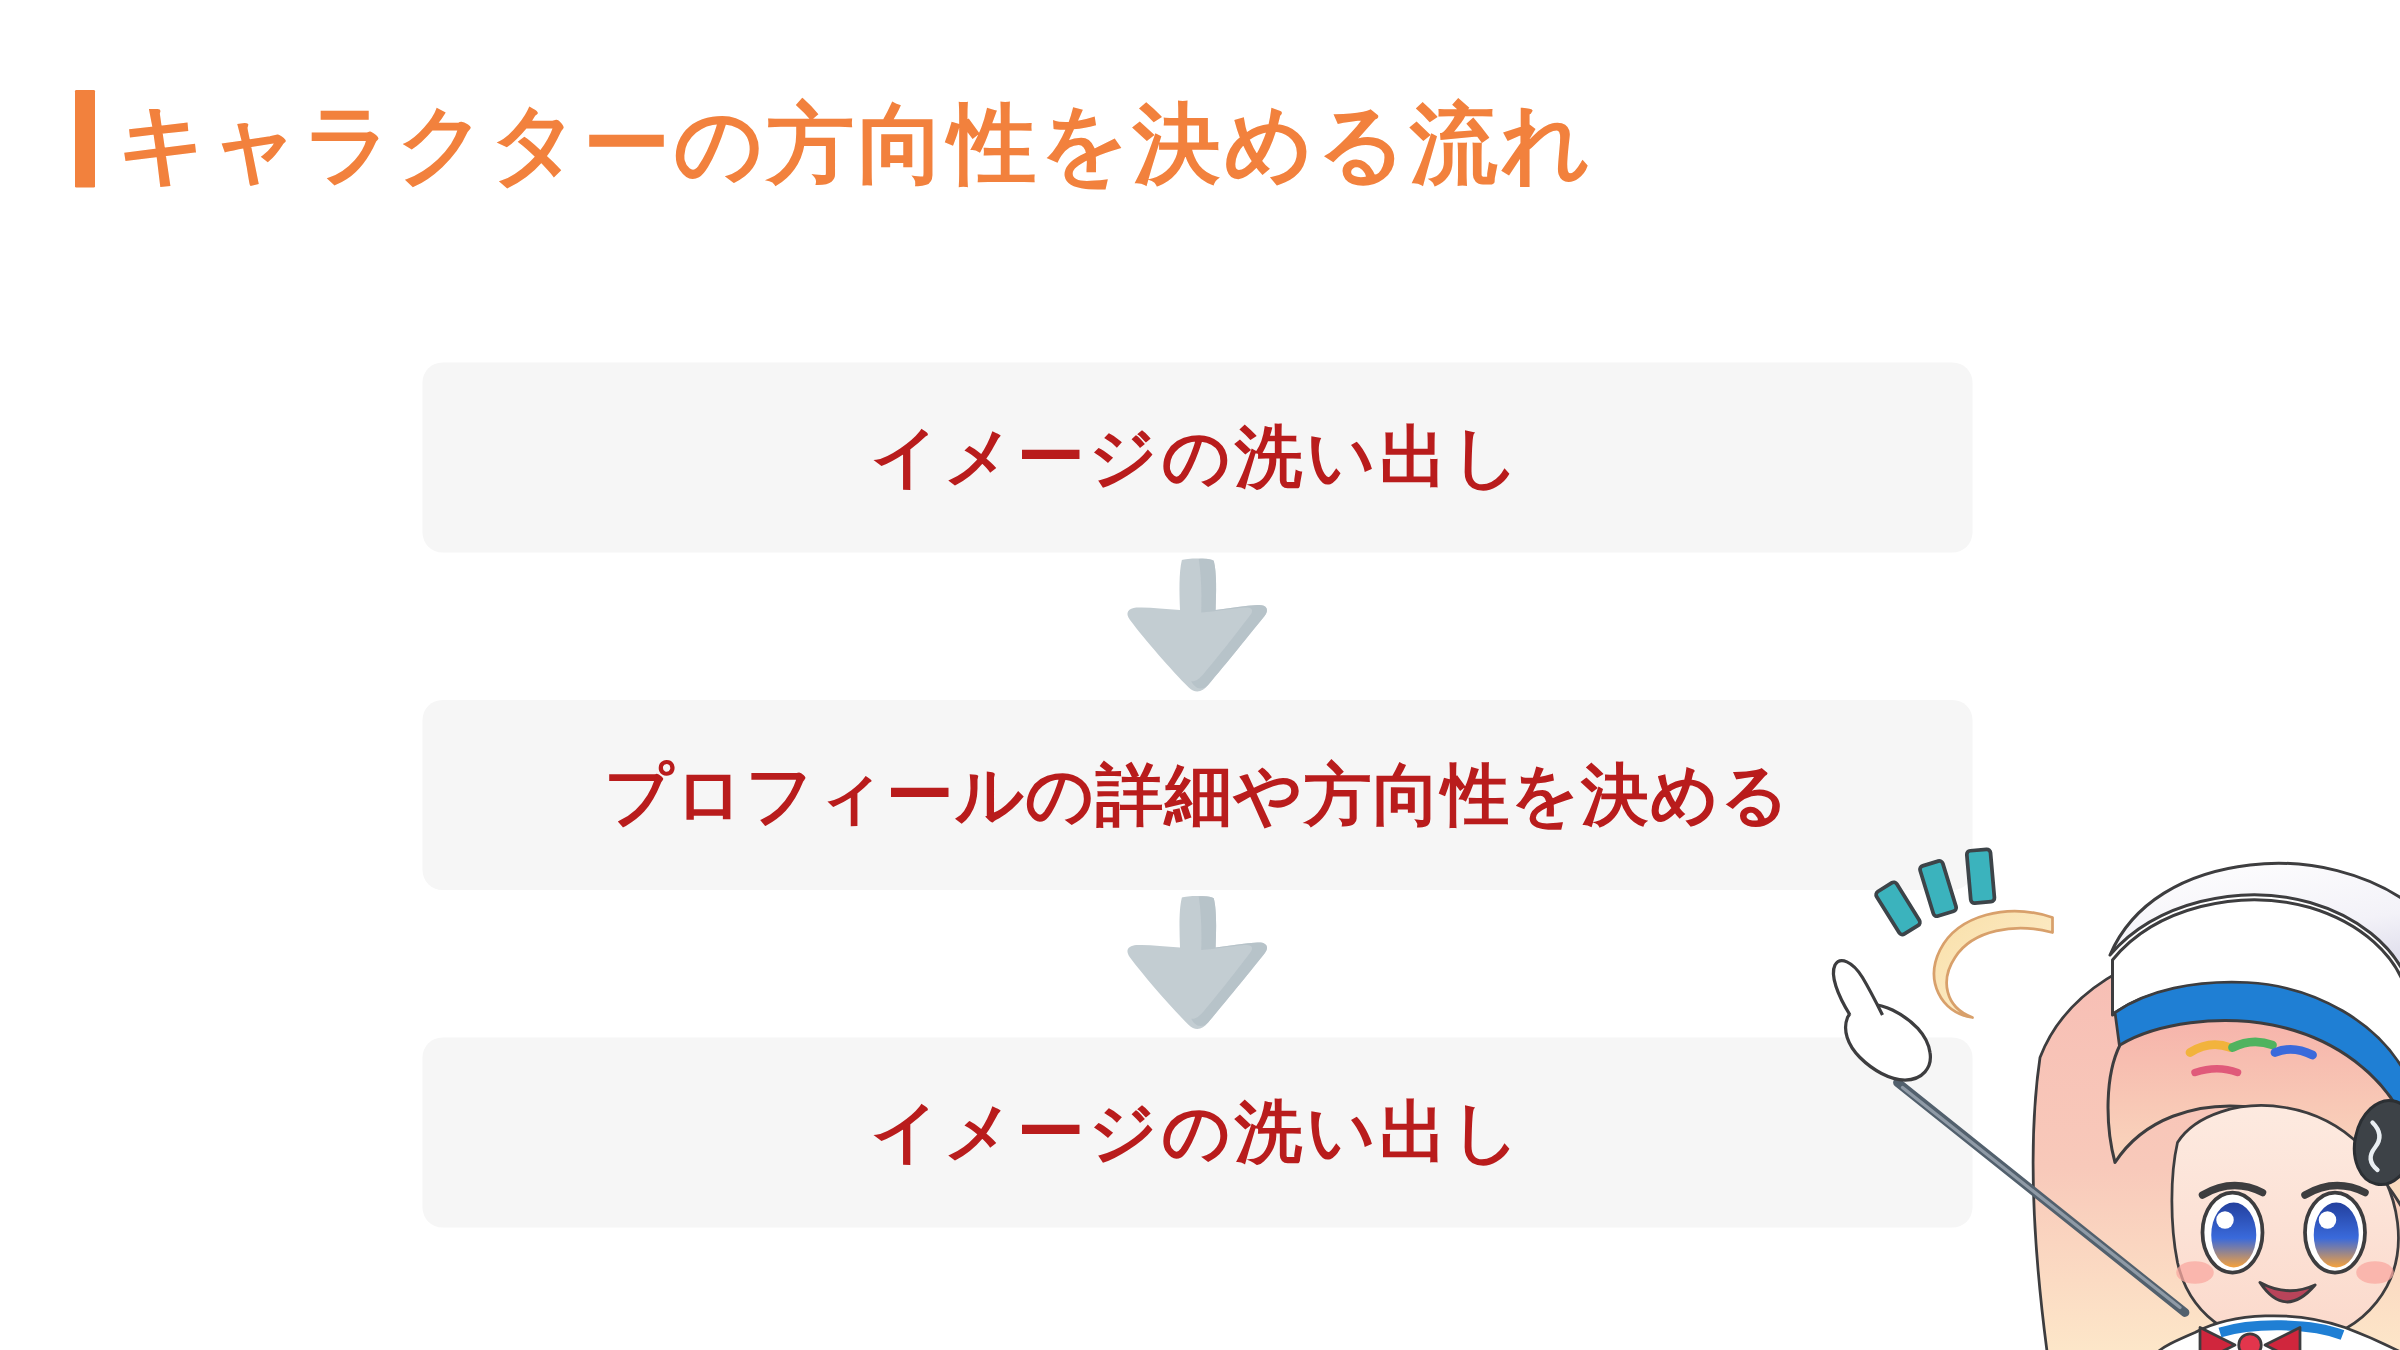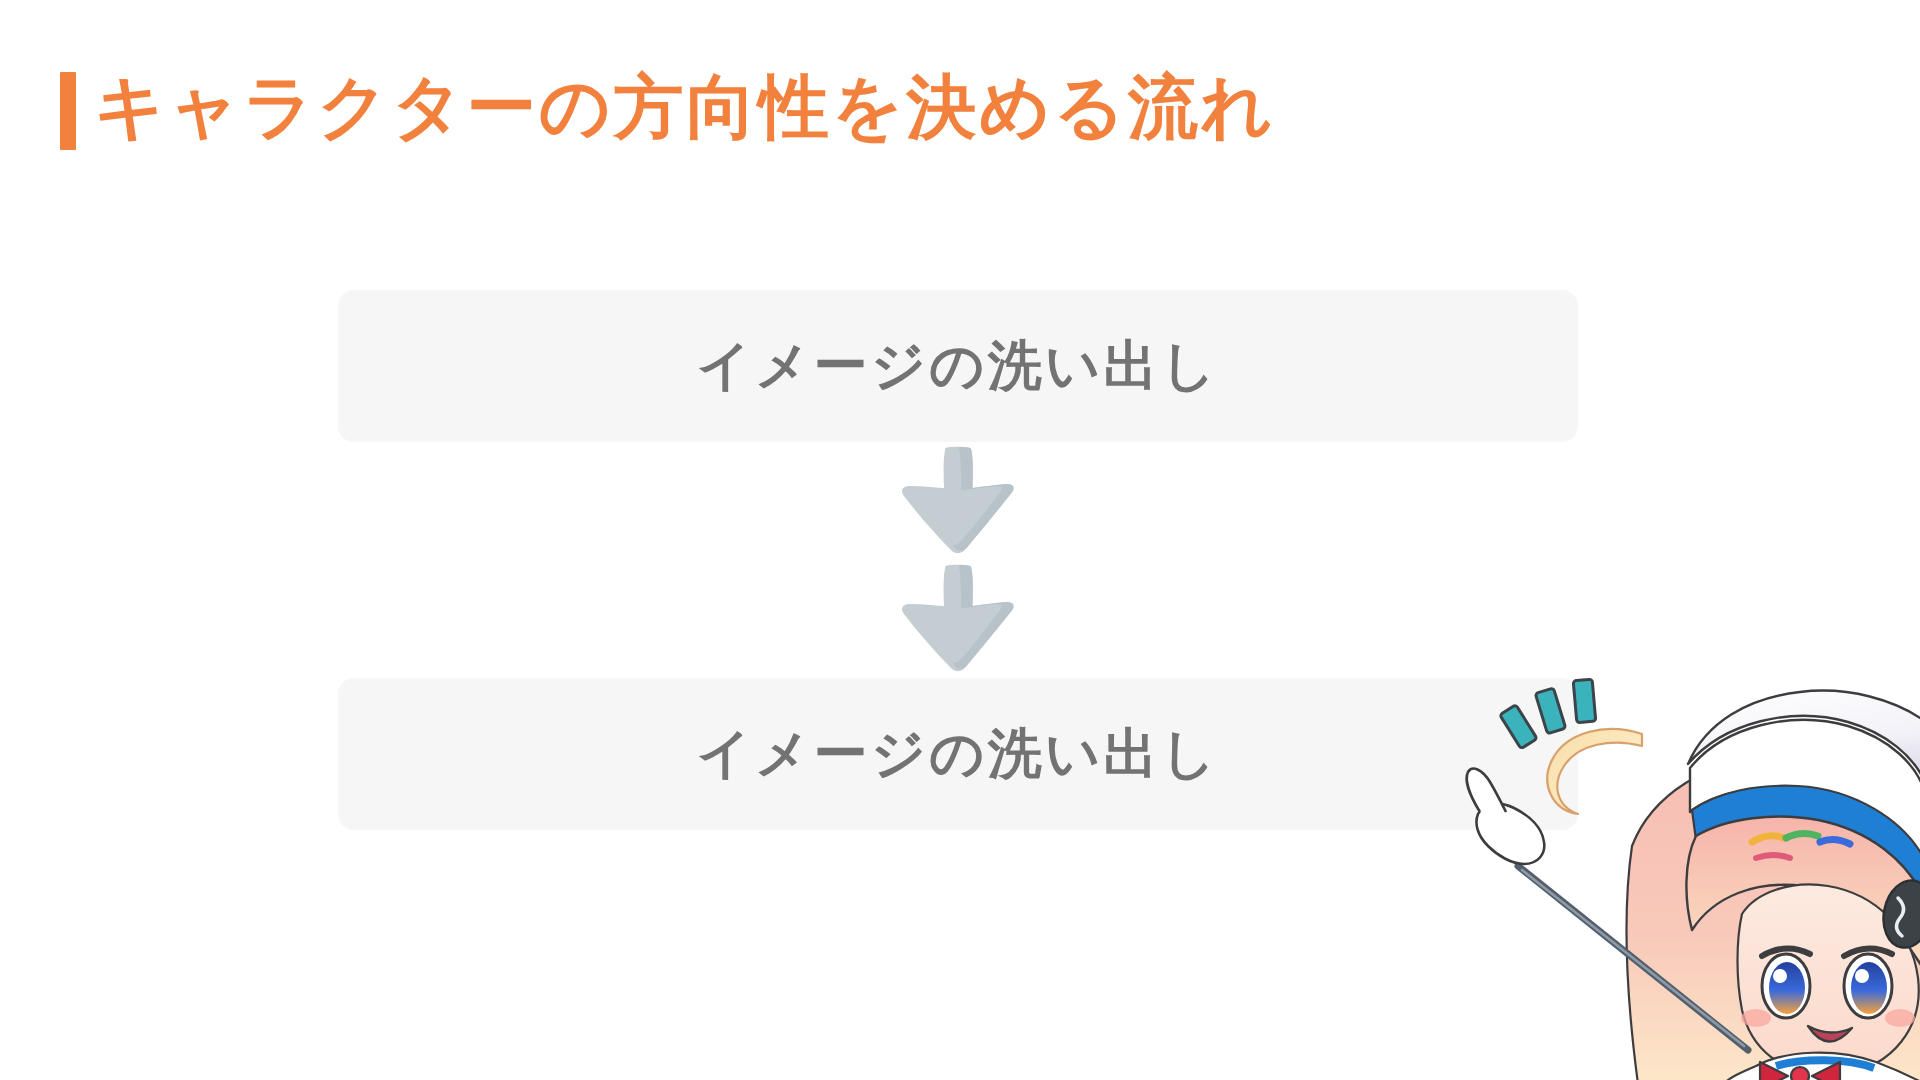--- a/index.html
+++ b/index.html
@@ -24,21 +24,21 @@
     background: #ffffff;
     overflow: hidden;
   }
 
   
   #title-row {
     position: absolute;
     left: 60px;
     top: 72px;
     display: flex;
-    align-items: flex-start;
+    align-items: flex-end;
     gap: 18px;
   }
   #title-bar {
     width: 16px;
     height: 78px;
     background: #f2813d;
     border-radius: 1px;
     flex: 0 0 auto;
   }
   #title-text {
@@ -65,21 +65,21 @@
     background: #f6f6f6;
     border-radius: 16px;
     display: flex;
     align-items: center;
     justify-content: center;
     box-sizing: border-box;
   }
   .flow-box-label {
     font-size: 54px;
     font-weight: 800;
-    color: #737373;
+    color: #b91c1c;
     letter-spacing: 0.06em;
     line-height: 1.1;
     white-space: nowrap;
     text-align: center;
   }
   .flow-box-label.wide {
     font-size: 54px;
     letter-spacing: 0.02em;
   }
 
@@ -118,20 +118,23 @@
       <span class="flow-box-label">イメージの洗い出し</span>
     </div>
 
     <div class="arrow-wrap">
       <svg width="130" height="110" viewBox="0 0 130 110" aria-hidden="true">
         <path d="M52.5 2 C50 12, 50.5 28, 51 42 C38 41, 26 39.5, 16 40 C10 40.5, 6.5 44, 11 50 C23 66, 44 90, 58 104 C63 109, 69 108, 73.5 102 C88 85, 108 60, 118.5 47 C123 41.5, 120 37.5, 113 38 C103 38.5, 92 40.5, 79.5 42 C80 28, 80.5 12, 78 2.5 C74 0, 56 0.5, 52.5 2 Z" fill="#c3cdd2"></path>
         <path d="M79.5 42 C80 28, 80.5 12, 78 2.5 C76 1, 70 0.8, 66 1.2 C68 14, 68.5 30, 68 44 C79 43.2, 92 41, 102 40 C107.5 39.6, 110 41, 108 45 C99 57, 82 79, 70 93 C66.5 97, 63.5 99.5, 60 99 C62.5 104, 67.5 107.5, 73.5 102 C88 85, 108 60, 118.5 47 C123 41.5, 120 37.5, 113 38 C103 38.5, 92 40.5, 79.5 42 Z" fill="#b3bfc6" opacity="0.75"></path>
       </svg>
     </div>
 
+    <div class="flow-box">
+      <span class="flow-box-label wide">プロフィールの詳細や方向性を決める</span>
+    </div>
 
     <div class="arrow-wrap">
       <svg width="130" height="110" viewBox="0 0 130 110" aria-hidden="true">
         <path d="M52.5 2 C50 12, 50.5 28, 51 42 C38 41, 26 39.5, 16 40 C10 40.5, 6.5 44, 11 50 C23 66, 44 90, 58 104 C63 109, 69 108, 73.5 102 C88 85, 108 60, 118.5 47 C123 41.5, 120 37.5, 113 38 C103 38.5, 92 40.5, 79.5 42 C80 28, 80.5 12, 78 2.5 C74 0, 56 0.5, 52.5 2 Z" fill="#c3cdd2"></path>
         <path d="M79.5 42 C80 28, 80.5 12, 78 2.5 C76 1, 70 0.8, 66 1.2 C68 14, 68.5 30, 68 44 C79 43.2, 92 41, 102 40 C107.5 39.6, 110 41, 108 45 C99 57, 82 79, 70 93 C66.5 97, 63.5 99.5, 60 99 C62.5 104, 67.5 107.5, 73.5 102 C88 85, 108 60, 118.5 47 C123 41.5, 120 37.5, 113 38 C103 38.5, 92 40.5, 79.5 42 Z" fill="#b3bfc6" opacity="0.75"></path>
       </svg>
     </div>
 
     <div class="flow-box">
       <span class="flow-box-label">イメージの洗い出し</span>

